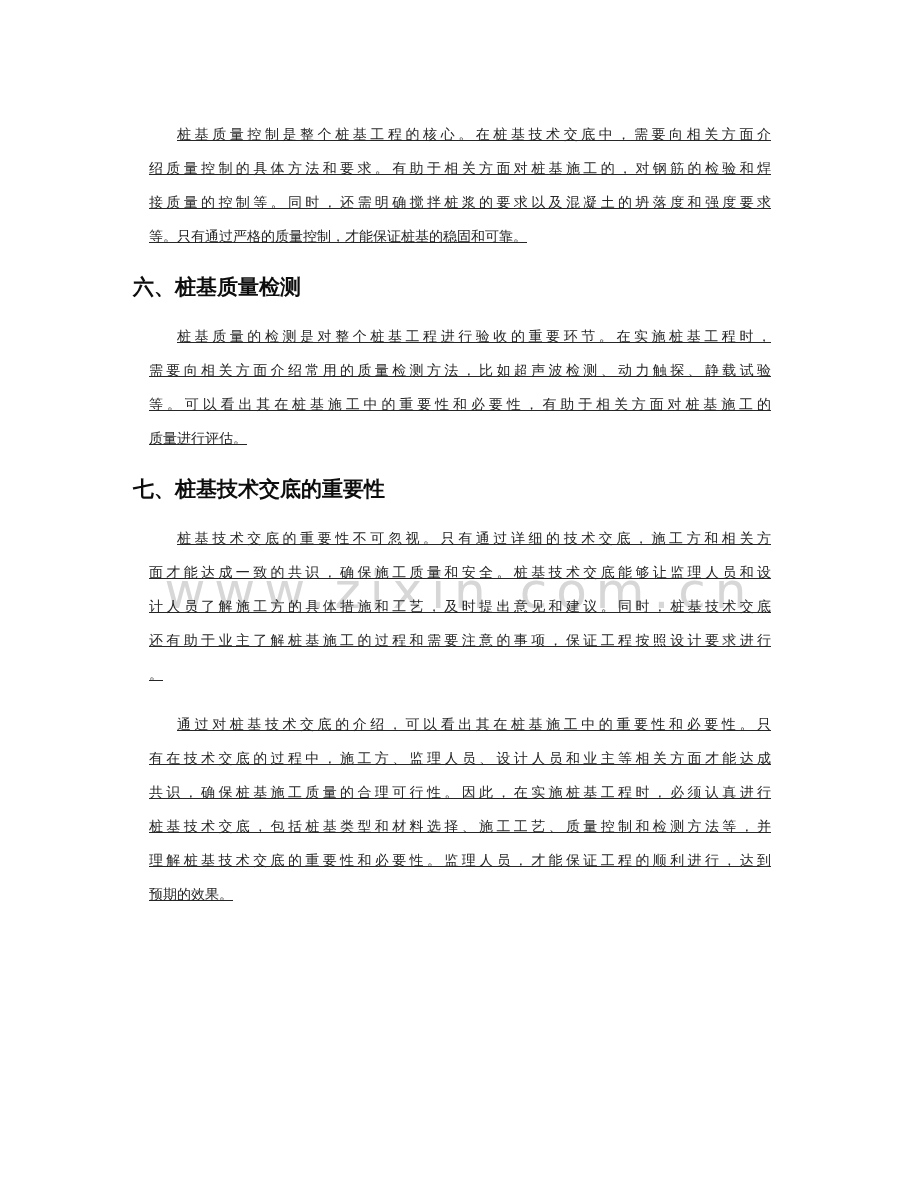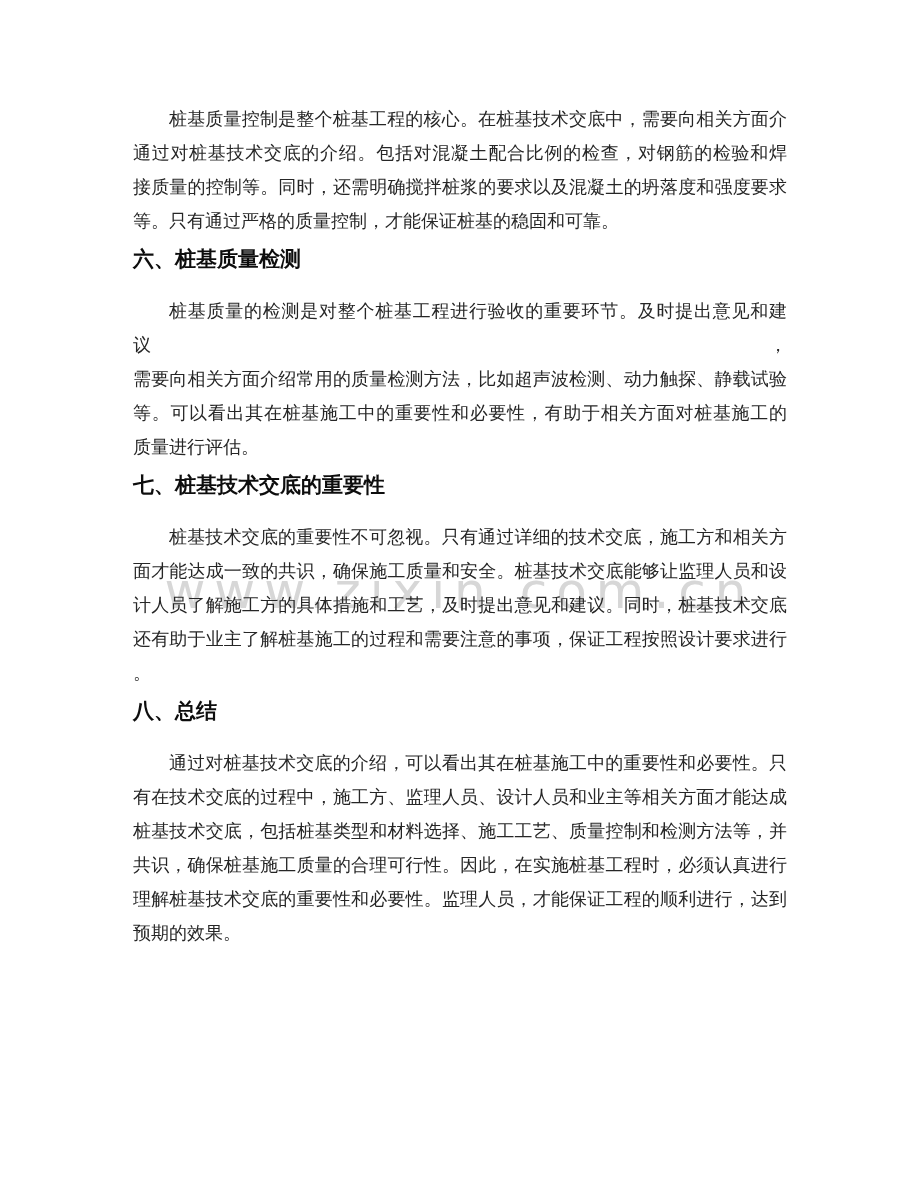--- a/index.html
+++ b/index.html
@@ -16,39 +16,40 @@
     font-family: "Liberation Serif", "DejaVu Serif", serif;
   }
   #doc-body {
     position: relative;
     z-index: 1;
     box-sizing: border-box;
     padding: 102px 133px 0 133px;
     width: 920px;
   }
   .para {
-    margin: 0;
+    margin: 16px;
     color: #262626;
-    font-size: 18px;
+    font-size: 14px;
     line-height: 34px;
+    text-decoration: underline;
   }
   .line {
     text-align: justify;
     text-align-last: left;
     white-space: nowrap;
   }
   .line.full {
     text-align-last: justify;
     white-space: normal;
   }
   .line.first {
     text-indent: 2em;
   }
   .heading {
-    font-family: Liberation Mono, monospace;
+    font-family: Liberation Serif, serif;
     font-weight: bold;
     color: #0d0d0d;
     font-size: 21px;
     line-height: 34px;
     margin: 6px 0 16px 0;
   }
   #watermark {
     position: absolute;
     z-index: 0;
     left: 133px;
@@ -65,42 +66,41 @@
   }
 </style>
 </head>
 <body>
 
 <div id="page">
   <div id="watermark">www.zixin.com.cn</div>
   <div id="doc-body">
       <div class="para">
         <div class="line first full">桩基质量控制是整个桩基工程的核心。在桩基技术交底中，需要向相关方面介</div>
-        <div class="line full">通过对桩基技术交底的介绍。包括对混凝土配合比例的检查，对钢筋的检验和焊</div>
+        <div class="line full">绍质量控制的具体方法和要求。有助于相关方面对桩基施工的，对钢筋的检验和焊</div>
         <div class="line full">接质量的控制等。同时，还需明确搅拌桩浆的要求以及混凝土的坍落度和强度要求</div>
         <div class="line">等。只有通过严格的质量控制，才能保证桩基的稳固和可靠。</div>
       </div>
       <div class="heading">六、桩基质量检测</div>
       <div class="para">
-        <div class="line first full">桩基质量的检测是对整个桩基工程进行验收的重要环节。及时提出意见和建议，</div>
+        <div class="line first full">桩基质量的检测是对整个桩基工程进行验收的重要环节。在实施桩基工程时，</div>
         <div class="line full">需要向相关方面介绍常用的质量检测方法，比如超声波检测、动力触探、静载试验</div>
         <div class="line full">等。可以看出其在桩基施工中的重要性和必要性，有助于相关方面对桩基施工的</div>
         <div class="line">质量进行评估。</div>
       </div>
       <div class="heading">七、桩基技术交底的重要性</div>
       <div class="para">
         <div class="line first full">桩基技术交底的重要性不可忽视。只有通过详细的技术交底，施工方和相关方</div>
         <div class="line full">面才能达成一致的共识，确保施工质量和安全。桩基技术交底能够让监理人员和设</div>
         <div class="line full">计人员了解施工方的具体措施和工艺，及时提出意见和建议。同时，桩基技术交底</div>
         <div class="line full">还有助于业主了解桩基施工的过程和需要注意的事项，保证工程按照设计要求进行</div>
         <div class="line">。</div>
       </div>
-      <div class="heading">八、总结</div>
       <div class="para">
         <div class="line first full">通过对桩基技术交底的介绍，可以看出其在桩基施工中的重要性和必要性。只</div>
         <div class="line full">有在技术交底的过程中，施工方、监理人员、设计人员和业主等相关方面才能达成</div>
+        <div class="line full">共识，确保桩基施工质量的合理可行性。因此，在实施桩基工程时，必须认真进行</div>
         <div class="line full">桩基技术交底，包括桩基类型和材料选择、施工工艺、质量控制和检测方法等，并</div>
-        <div class="line full">共识，确保桩基施工质量的合理可行性。因此，在实施桩基工程时，必须认真进行</div>
         <div class="line full">理解桩基技术交底的重要性和必要性。监理人员，才能保证工程的顺利进行，达到</div>
         <div class="line">预期的效果。</div>
       </div>
     </div>
 </div>
 
 </body></html>

